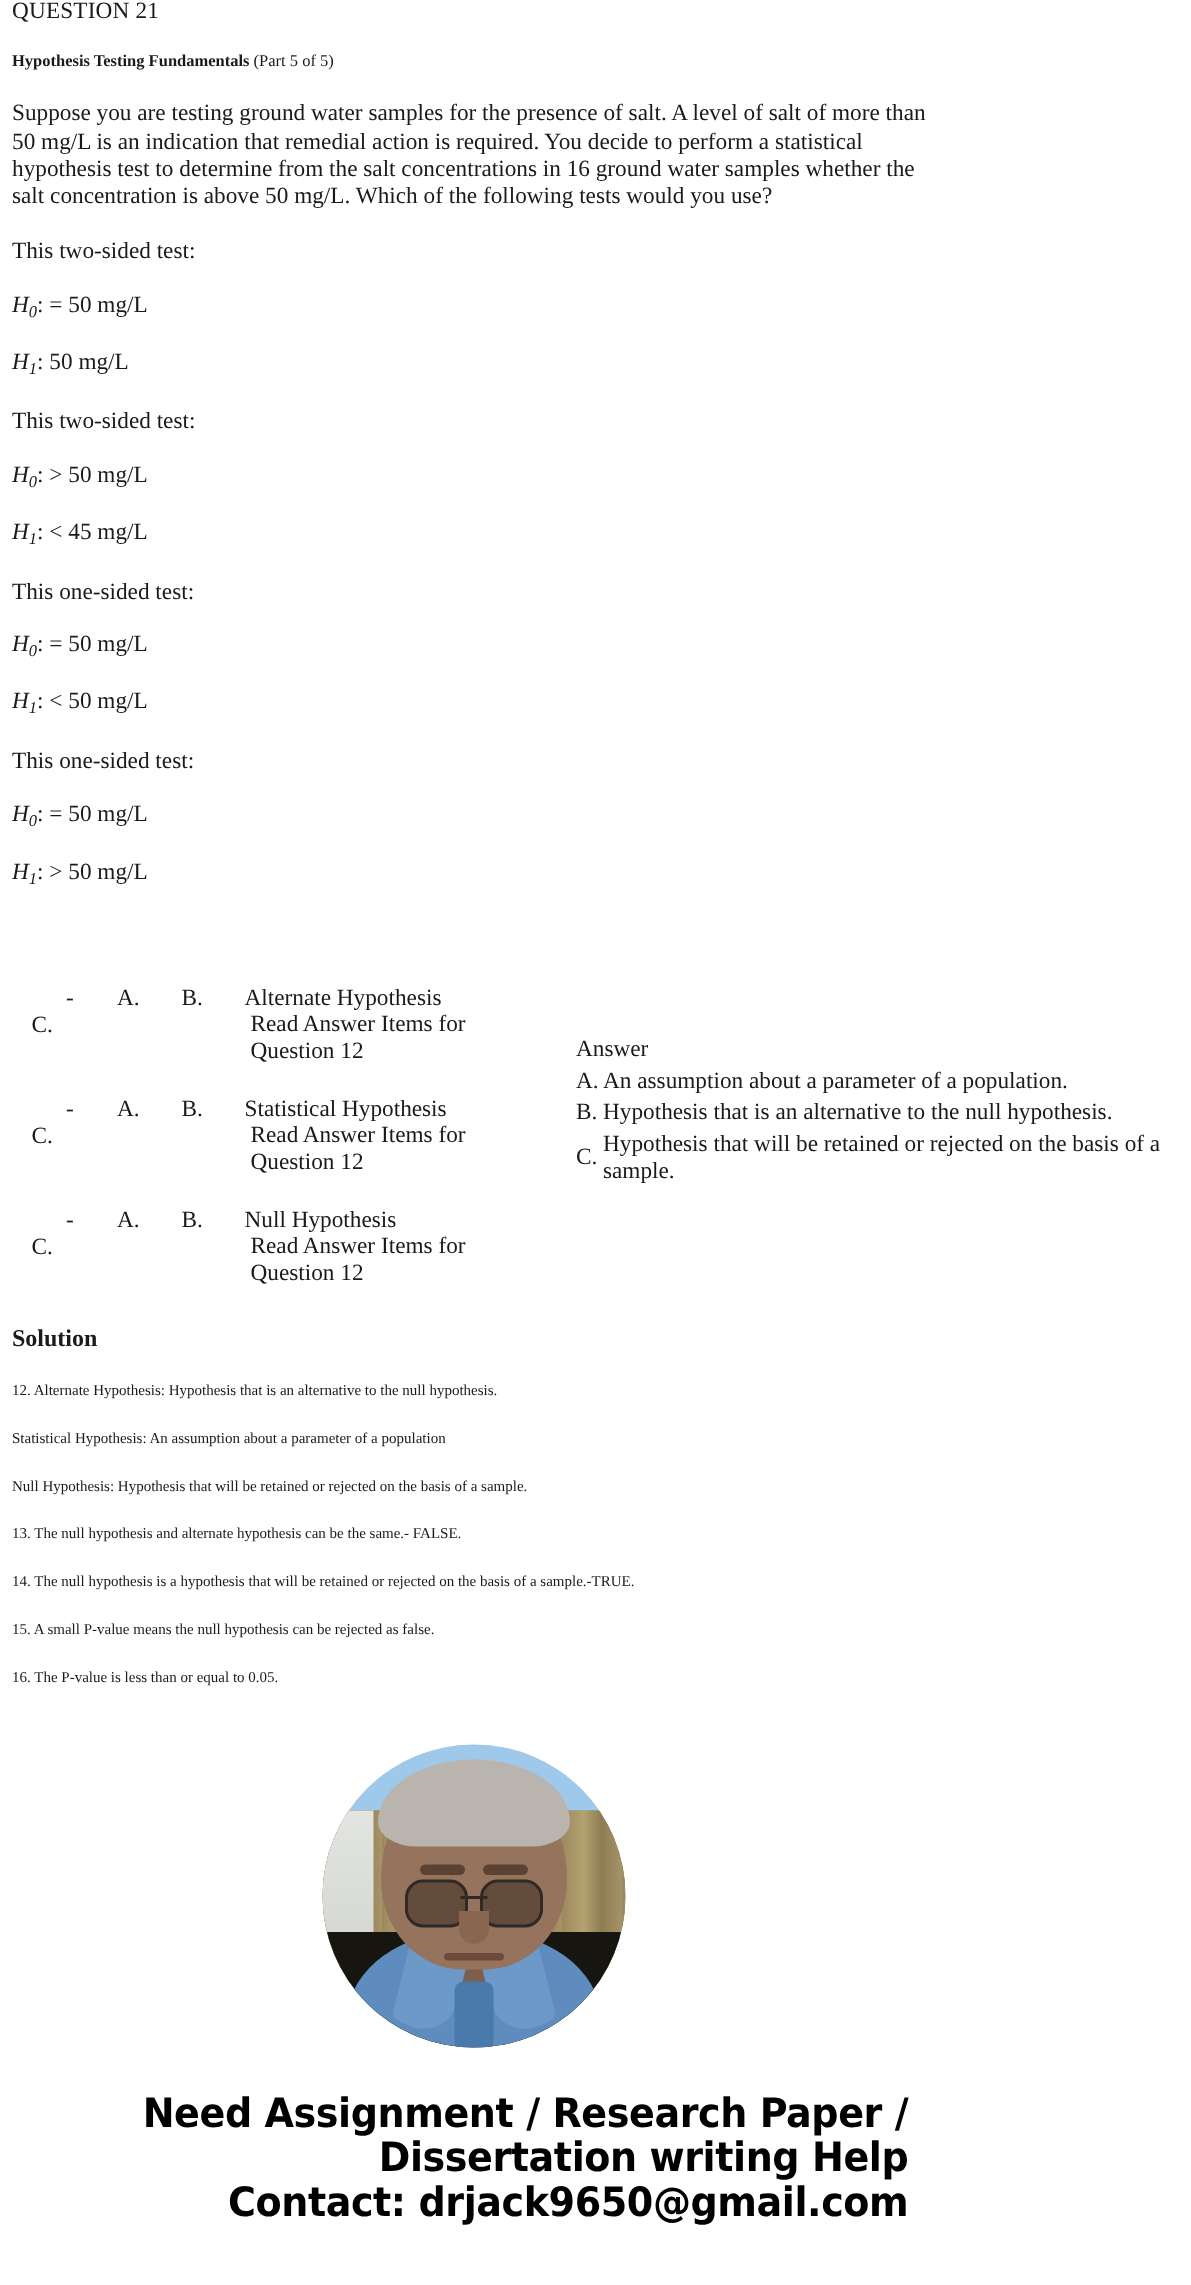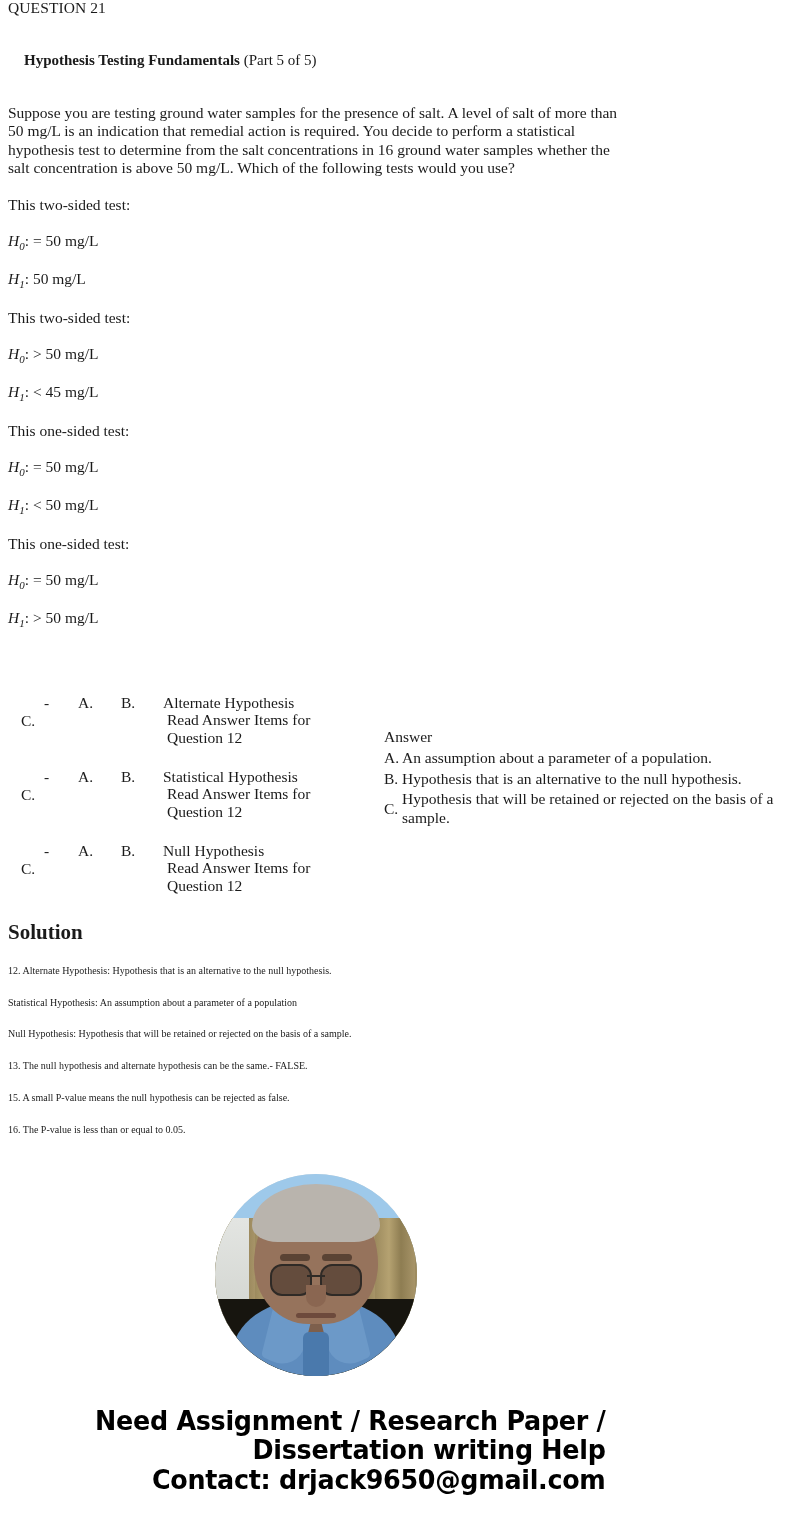--- a/index.html
+++ b/index.html
@@ -28,23 +28,23 @@
   
   .question-label {
     font-size: 15.5px;
     line-height: 1.05;
     margin: 0;
     padding-top: 0px;
     letter-spacing: 0.1px;
   }
 
   .topic-line {
-    font-size: 15px;
+    font-size: 11px;
     line-height: 1.2;
-    margin: 16px;
+    margin: 0;
     padding-top: 19px;
   }
   .topic-line .topic-title {
     font-weight: bold;
   }
   .topic-line .topic-part {
     font-weight: normal;
   }
 
   .prompt {
@@ -159,21 +159,21 @@
     width: 18px;
     text-align: left;
     align-self: center;
   }
   .answer-item .ai-text {
     flex: 1 1 auto;
   }
 
   
   .solution-head {
-    font-size: 21px;
+    font-size: 16px;
     font-weight: bold;
     margin: 0;
     padding-top: 28px;
     line-height: 1.2;
   }
   .sol-line {
     font-size: 10px;
     line-height: 1.18;
     margin: 0;
     padding-top: 20px;
@@ -458,20 +458,21 @@
       </div>
     </div>
   </div>
 
   <div>
     <h2 class="solution-head">Solution</h2>
     <p class="sol-line">12. Alternate Hypothesis: Hypothesis that is an alternative to the null hypothesis.</p>
     <p class="sol-line">Statistical Hypothesis: An assumption about a parameter of a population</p>
     <p class="sol-line">Null Hypothesis: Hypothesis that will be retained or rejected on the basis of a sample.</p>
     <p class="sol-line">13. The null hypothesis and alternate hypothesis can be the same.- FALSE.</p>
+    <p class="sol-line">14. The null hypothesis is a hypothesis that will be retained or rejected on the basis of a sample.-TRUE.</p>
     <p class="sol-line">15. A small P-value means the null hypothesis can be rejected as false.</p>
     <p class="sol-line">16. The P-value is less than or equal to 0.05.</p>
   </div>
 
   <div class="portrait-wrap">
     <div class="portrait">
       <div class="p-sky"></div>
       <div class="p-wall"></div>
       <div class="p-wall-left"></div>
       <div class="p-dark-band"></div>

